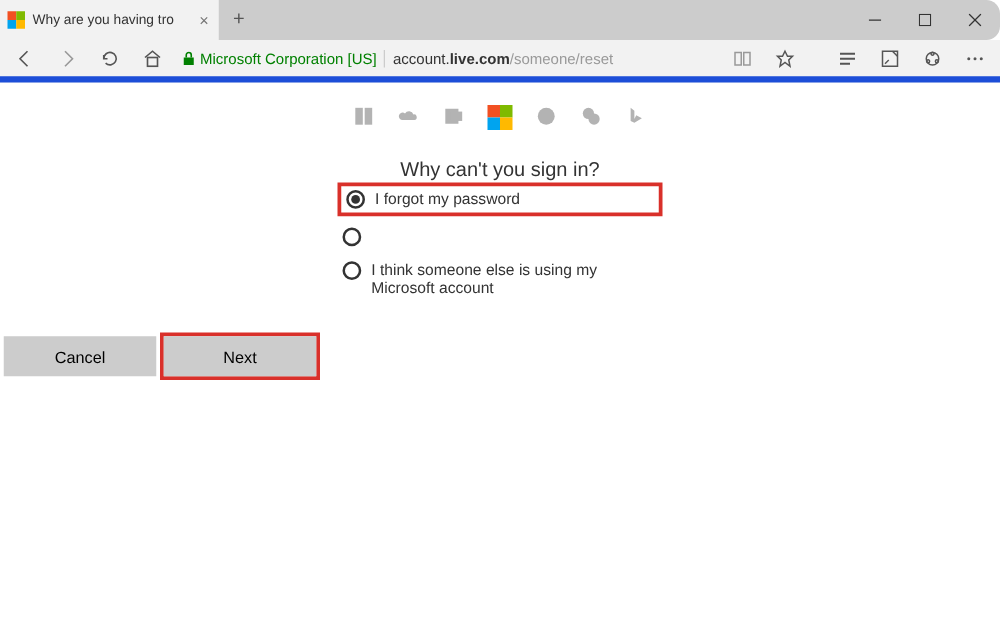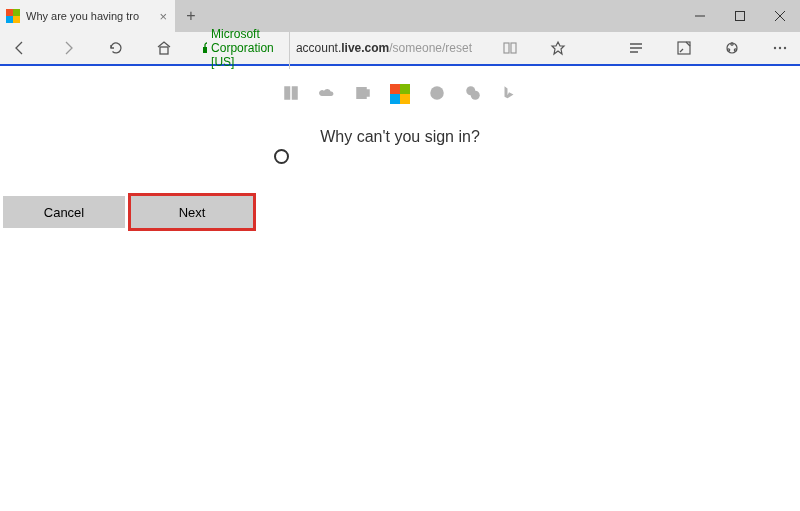--- a/index.html
+++ b/index.html
@@ -1,30 +1,30 @@
 <!DOCTYPE html>
 <html><head>
   <meta charset="utf-8">
   <style>
     * { margin: 0; padding: 0; box-sizing: border-box; font-family: "Segoe UI", Arial, sans-serif; }
     body { width: 800px; height: 511px; background: #fff; overflow: hidden; }
 
     
-    .titlebar { height: 32px; background: #ccc; display: flex; align-items: stretch; }
+    .titlebar { height: 32px; background: #ccc; display: flex; align-items: stretch; border-radius: 11px; }
     .tab { background: #f2f2f2; display: flex; align-items: center; padding: 0 8px 0 6px; font-size: 11px; color: #333; gap: 6px; width: 175px; }
     .tab .favicon { width: 14px; height: 14px; display: inline-flex; flex-wrap: wrap; }
     .tab .favicon span { width: 7px; height: 7px; }
     .tab-title { flex: 1; overflow: hidden; white-space: nowrap; text-overflow: ellipsis; }
     .tab-close { color: #777; font-size: 13px; }
     .newtab { width: 32px; display: flex; align-items: center; justify-content: center; color: #555; font-size: 16px; }
     .spacer { flex: 1; }
     .winbtn { width: 40px; display: flex; align-items: center; justify-content: center; color: #333; }
 
     
-    .toolbar { height: 34px; background: #f2f2f2; border-bottom: 2px solid #1d4ed8; display: flex; align-items: center; padding: 0 4px; gap: 16px; }
+    .toolbar { height: 34px; background: #f2f2f2; border-bottom: 5px solid #1d4ed8; display: flex; align-items: center; padding: 0 4px; gap: 2px; }
     .tbtn { width: 32px; height: 30px; display: flex; align-items: center; justify-content: center; color: #666; font-size: 15px; }
     .addressbar { flex: 1; display: flex; align-items: center; margin: 0 6px; font-size: 12px; height: 100%; }
     .cert { color: #008000; display: flex; align-items: center; gap: 4px; padding-right: 6px; border-right: 1px solid #ccc; margin-right: 6px; }
     .url-host { color: #333; }
     .url-path { color: #999; }
 
     
     .page { padding-top: 18px; text-align: center; }
     .iconrow { display: flex; justify-content: center; gap: 18px; margin-bottom: 24px; color: #b3b3b3; }
     .iconrow .msicon { width: 20px; height: 20px; display: inline-flex; flex-wrap: wrap; }
@@ -180,22 +180,30 @@
         <circle cx="15" cy="15" r="6"></circle>
       </svg>
     <svg class="icon-svg" viewBox="0 0 24 24">
         <path d="M6 3v14l4 2 8-5-6-3-2 4V6z"></path>
       </svg>
   </div>
 
   <div class="heading">Why can't you sign in?</div>
 
   <div class="options">
+    <div class="opt selected highlight-red">
+      <span class="radio"></span>
+      <span>I forgot my password</span>
+    </div>
     <div class="opt">
       <span class="radio"></span>
+    </div>
+    <div class="opt">
+      <span class="radio"></span>
+      <span>I think someone else is using my Microsoft account</span>
     </div>
   </div>
 
   <div class="btnrow">
     <span class="btnwrap" style="border:3px solid transparent;">
       <span class="btn">Cancel</span>
     </span>
     <span class="btnwrap highlight-red">
       <span class="btn">Next</span>
     </span>

